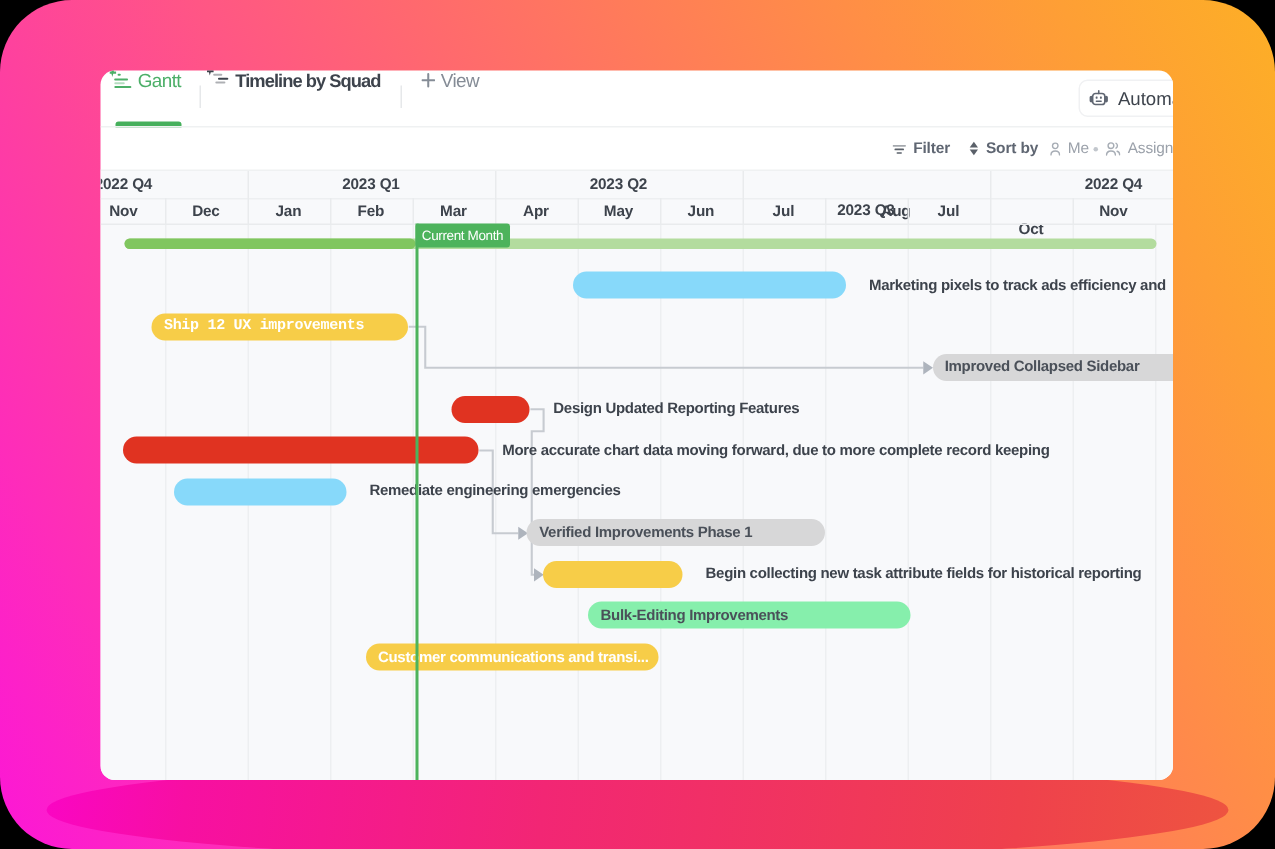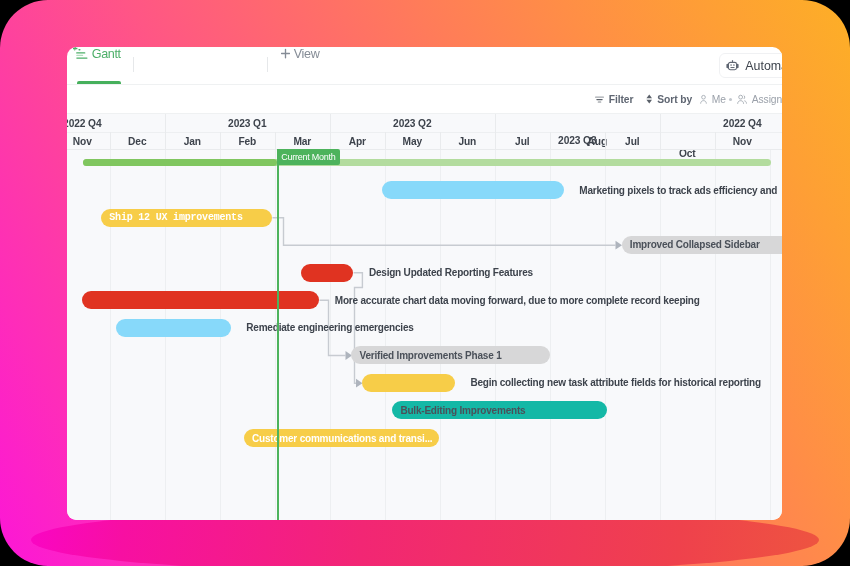--- a/index.html
+++ b/index.html
@@ -84,20 +84,31 @@
             <rect x="5.36" y="5.09" width="2.18" height="1.48" rx=".74" fill="#4CAF68"></rect>
             <rect x="3.11" y="8.3" width="9.25" height="1.3" rx=".65" fill="#4CAF68"></rect>
             <rect x="3.22" y="10.8" width="6.96" height="1.3" rx=".65" fill="#4CAF68" opacity=".42"></rect>
             <rect x="3.22" y="13.4" width="11.35" height="1.3" rx=".65" fill="#4CAF68"></rect>
           </svg>
         </span>
       <span class="lbl">Gantt</span>
     </div>
     <div class="tab-underline"></div>
     <div class="vdiv" style="left:66px"></div>
+    <div class="tab tab-tl">
+      <span class="ic" style="display: inline-flex; align-items: center;">
+          <svg width="15" height="14" viewBox="0 0 15 14" fill="none">
+            <path d="M.1 0h4.3v1.9H2.9v1.75h1.5v1.55H2.5l-.65 2.1-.55-2.1H0V3.65h1.35V1.9H.1Z" fill="#3D434C"></path>
+            <rect x="4.1" y="6.1" width="6.1" height="1.4" rx=".7" fill="#3D434C" opacity=".42"></rect>
+            <rect x="7.3" y="8.82" width="6.92" height="1.4" rx=".7" fill="#3D434C"></rect>
+            <rect x="5.56" y="11.34" width="6.72" height="1.4" rx=".7" fill="#3D434C" opacity=".42"></rect>
+          </svg>
+        </span>
+      <span class="lbl">Timeline by Squad</span>
+    </div>
     <div class="vdiv" style="left:200px"></div>
     <div class="tab tab-view">
       <span class="ic" style="display: inline-flex; align-items: center;">
           <svg width="9" height="13" viewBox="0 0 9 13" fill="none">
             <path d="M4.5 2.3v8.4M.5 6.5h8" stroke="#858C96" stroke-width="1.35" stroke-linecap="round"></path>
           </svg>
         </span>
       <span class="lbl">View</span>
     </div>
     <div class="automate">
@@ -236,21 +247,21 @@
           <div class="olabel" style="left: 302.1px; top: 149.8px;">Design Updated Reporting Features</div>
           <div class="bar" style="left: 15px; top: 177.3px; width: 237.5px; background: rgb(224, 51, 33);"></div>
           <div class="olabel" style="left: 268px; top: 177.3px;">More accurate chart data moving forward, due to more complete record keeping</div>
           <div class="bar" style="left: 49.4px; top: 205px; width: 114.6px; background: rgb(135, 217, 250);"></div>
           <div class="olabel" style="left: 179.5px; top: 205px;">Remediate engineering emergencies</div>
           <div class="bar" style="left: 284.7px; top: 232.5px; width: 198.9px; background: rgb(215, 215, 216);">
             <span class="txt" style="color: rgb(74, 80, 89);">Verified Improvements Phase 1</span>
           </div>
           <div class="bar" style="left: 295.7px; top: 260.2px; width: 92.4px; background: rgb(247, 205, 72);"></div>
           <div class="olabel" style="left: 403.6px; top: 260.2px;">Begin collecting new task attribute fields for historical reporting</div>
-          <div class="bar" style="left: 325.6px; top: 287.7px; width: 214.8px; background: #14b8a6;">
+          <div class="bar" style="left: 325.6px; top: 287.7px; width: 214.8px; background: #86efac;">
             <span class="txt" style="color: rgb(74, 80, 89);">Bulk-Editing Improvements</span>
           </div>
           <div class="bar" style="left: 177.2px; top: 315.4px; width: 195.3px; background: rgb(247, 205, 72);">
             <span class="txt" style="color: rgb(255, 255, 255);">Customer communications and transi...</span>
           </div>
           <div class="cmline" style="left: 210px; top: 35px; height: 372px;"></div>
           <div class="cmlabel" style="left: 210px; top: 35px;">Current Month</div>
         </div>
     </div>
   </div>

